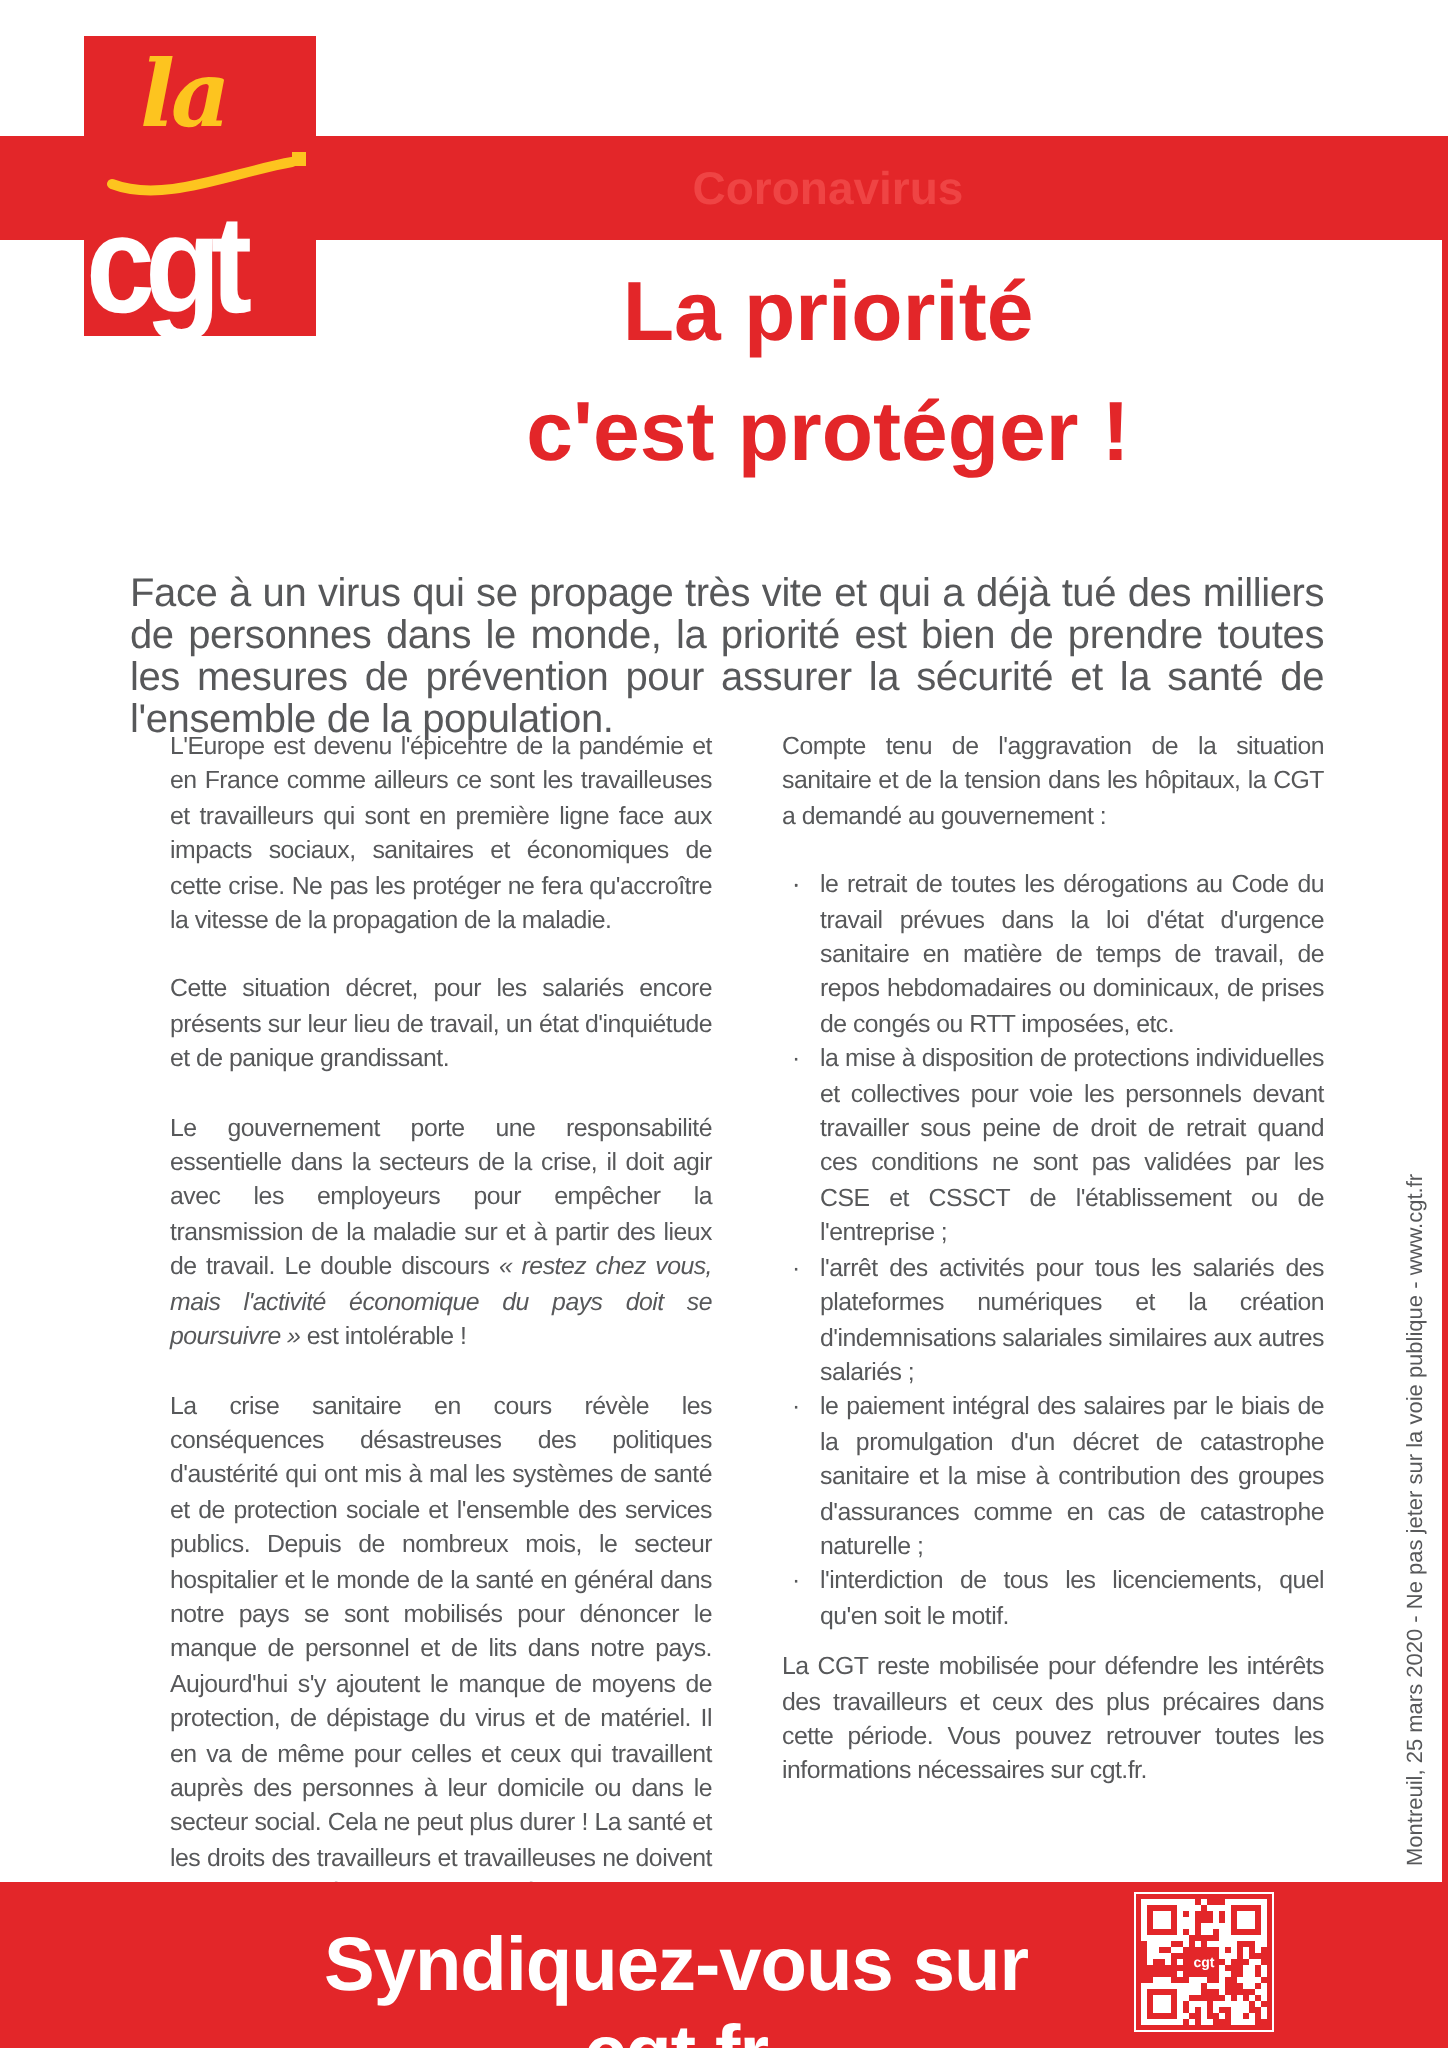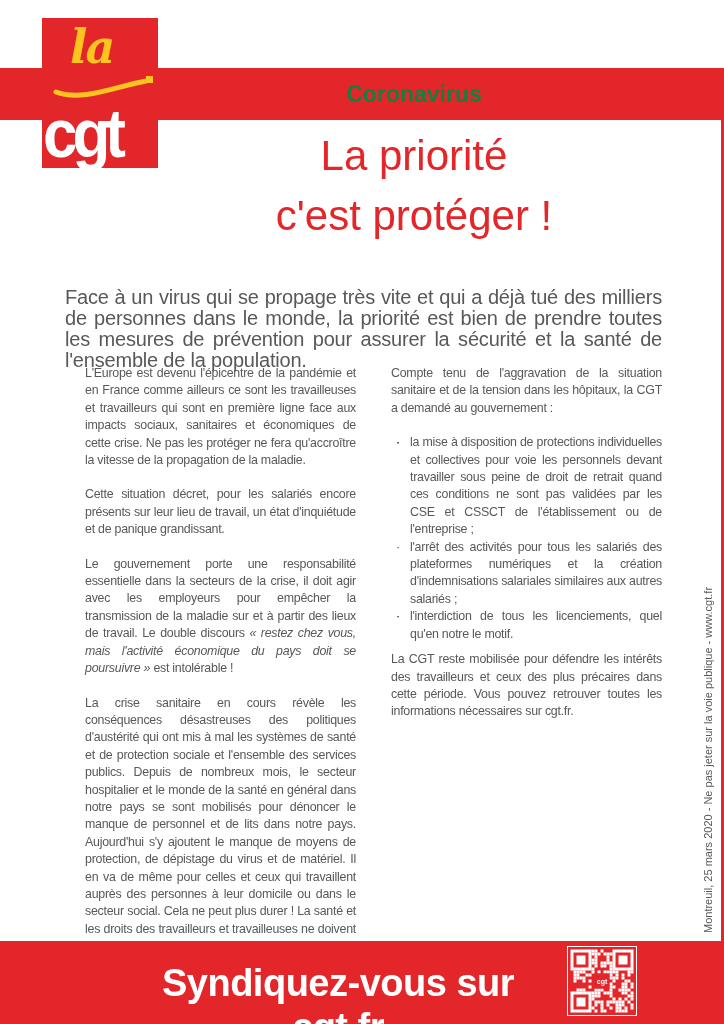--- a/index.html
+++ b/index.html
@@ -18,21 +18,21 @@
     overflow:hidden;
   }
   
   .band{
     position:absolute;left:0;right:0;top:68px;height:52px;
     background:var(--red);
   }
   .band-label{
     position:absolute;left:158px;right:54px;top:80px;
     text-align:center;
-    color:#15803d;font-weight:bold;font-size:23px;line-height:28px;
+    color:#ef4444;font-weight:bold;font-size:23px;line-height:28px;
   }
   .edge-rule{
     position:absolute;right:0;top:68px;bottom:0;width:3px;
     background:var(--red);
   }
   .logo{
     position:absolute;left:42px;top:18px;width:116px;height:150px;
     background:var(--red);z-index:3;
   }
   .logo-la{
@@ -42,21 +42,21 @@
   }
   .logo-swash{position:absolute;left:0;top:0;}
   .logo-cgt{
     position:absolute;left:1px;bottom:2px;width:114px;
     font-weight:bold;font-size:62px;line-height:58px;color:#ffffff;
     letter-spacing:-5px;transform:scaleY(1.12);transform-origin:bottom left;
   }
   .title{
     position:absolute;left:158px;right:54px;top:126px;
     text-align:center;color:var(--red);
-    font-weight:normal;font-size:42px;line-height:60px;
+    font-weight:bold;font-size:42px;line-height:60px;
   }
   
   .intro{
     position:absolute;left:65px;top:287px;width:597px;
     font-weight:normal;font-size:20px;line-height:21px;
     text-align:justify;letter-spacing:-0.2px;
   }
   
   .columns{
     position:absolute;left:65px;top:365px;width:597px;
@@ -116,25 +116,25 @@
   <div class="col">
     <p>L'Europe est devenu l'épicentre de la pandémie et en France comme ailleurs ce sont les travailleuses et travailleurs qui sont en première ligne face aux impacts sociaux, sanitaires et économiques de cette crise. Ne pas les protéger ne fera qu'accroître la vitesse de la propagation de la maladie.</p>
     <p>Cette situation décret, pour les salariés encore présents sur leur lieu de travail, un état d'inquiétude et de panique grandissant.</p>
     <p><span>Le gouvernement porte une responsabilité essentielle dans la secteurs de la crise, il doit agir avec les employeurs pour empêcher la transmission de la maladie sur et à partir des lieux de travail. Le double discours </span><span class="quote">« restez chez vous, mais l'activité économique du pays doit se poursuivre »</span><span> est intolérable !</span></p>
     <p>La crise sanitaire en cours révèle les conséquences désastreuses des politiques d'austérité qui ont mis à mal les systèmes de santé et de protection sociale et l'ensemble des services publics. Depuis de nombreux mois, le secteur hospitalier et le monde de la santé en général dans notre pays se sont mobilisés pour dénoncer le manque de personnel et de lits dans notre pays. Aujourd'hui s'y ajoutent le manque de moyens de protection, de dépistage du virus et de matériel. Il en va de même pour celles et ceux qui travaillent auprès des personnes à leur domicile ou dans le secteur social. Cela ne peut plus durer ! La santé et les droits des travailleurs et travailleuses ne doivent pas être sacrifiés au nom des intérêts financiers et économiques !</p>
   </div>
   <div class="col">
     <p>Compte tenu de l'aggravation de la situation sanitaire et de la tension dans les hôpitaux, la CGT a demandé au gouvernement :</p>
     <ul class="demands">
       <li><span class="dot">·</span></li>
-      <li><span class="dot">·</span></li>
+      <li><span class="dot">·</span><span>le retrait de toutes les dérogations au Code du travail prévues dans la loi d'état d'urgence sanitaire en matière de temps de travail, de repos hebdomadaires ou dominicaux, de prises de congés ou RTT imposées, etc.</span></li>
       <li><span class="dot">·</span><span>la mise à disposition de protections individuelles et collectives pour voie les personnels devant travailler sous peine de droit de retrait quand ces conditions ne sont pas validées par les CSE et CSSCT de l'établissement ou de l'entreprise ;</span></li>
       <li><span class="dot">·</span><span>l'arrêt des activités pour tous les salariés des plateformes numériques et la création d'indemnisations salariales similaires aux autres salariés ;</span></li>
-      <li><span class="dot">·</span></li>
-      <li><span class="dot">·</span><span>l'interdiction de tous les licenciements, quel qu'en notre le motif.</span></li>
+      <li><span class="dot">·</span><span>le paiement intégral des salaires par le biais de la promulgation d'un décret de catastrophe sanitaire et la mise à contribution des groupes d'assurances comme en cas de catastrophe naturelle ;</span></li>
+      <li><span class="dot">·</span><span>l'interdiction de tous les licenciements, quel qu'en soit le motif.</span></li>
     </ul>
     <p>La CGT reste mobilisée pour défendre les intérêts des travailleurs et ceux des plus précaires dans cette période. Vous pouvez retrouver toutes les informations nécessaires sur cgt.fr.</p>
   </div>
 </div>
 
 <div class="side-note">Montreuil, 25 mars 2020 - Ne pas jeter sur la voie publique - www.cgt.fr</div>
 
 <div class="footer">
   <div class="footer-cta">Syndiquez-vous sur cgt.fr</div>
   <svg class="qr" id="qr" width="70" height="70" viewBox="0 0 70 70">

